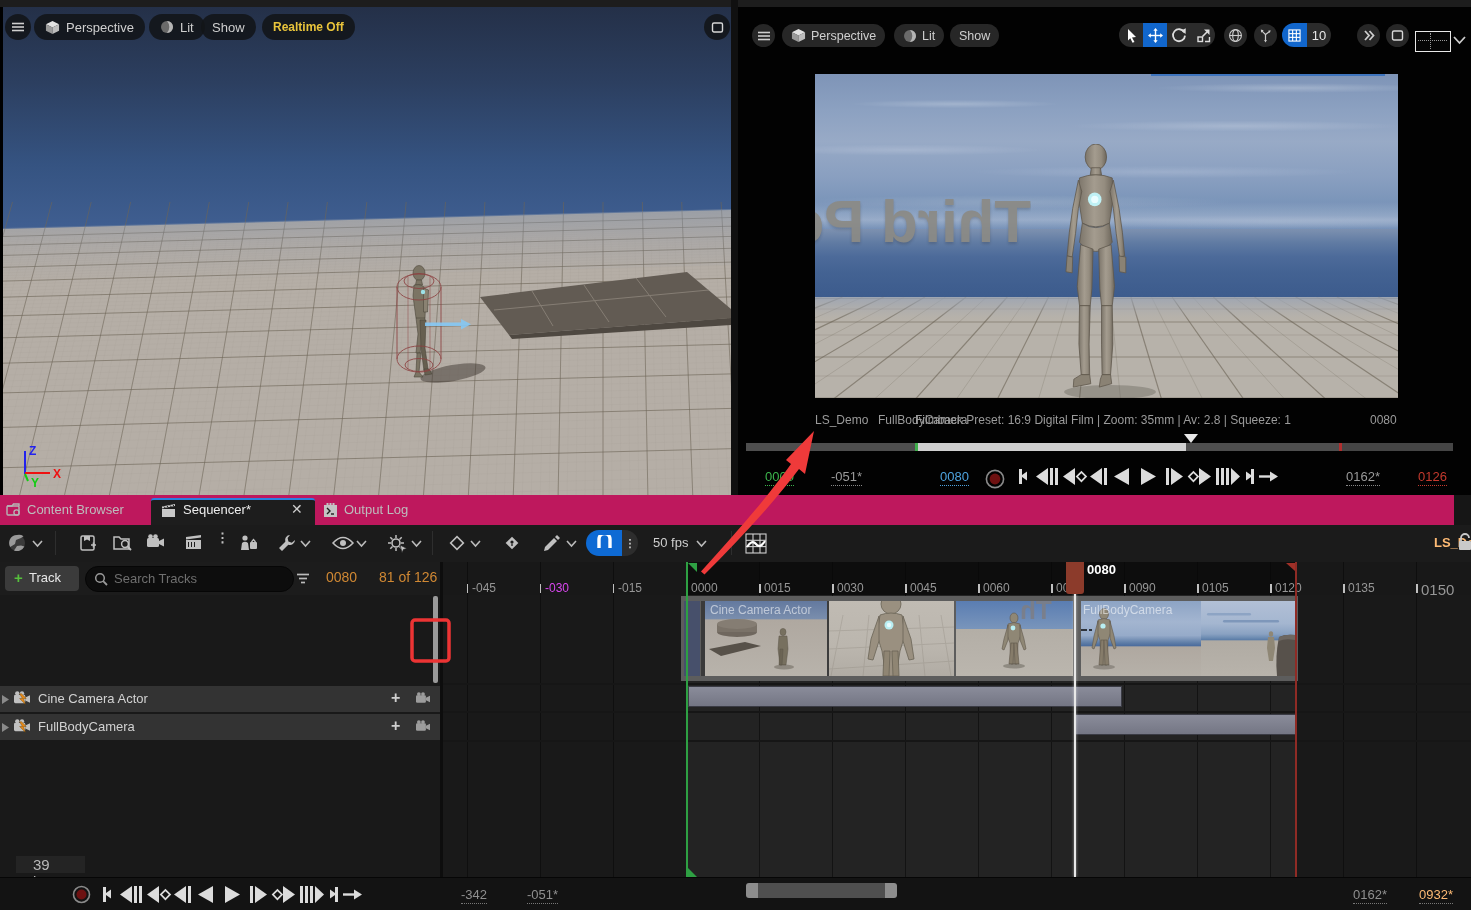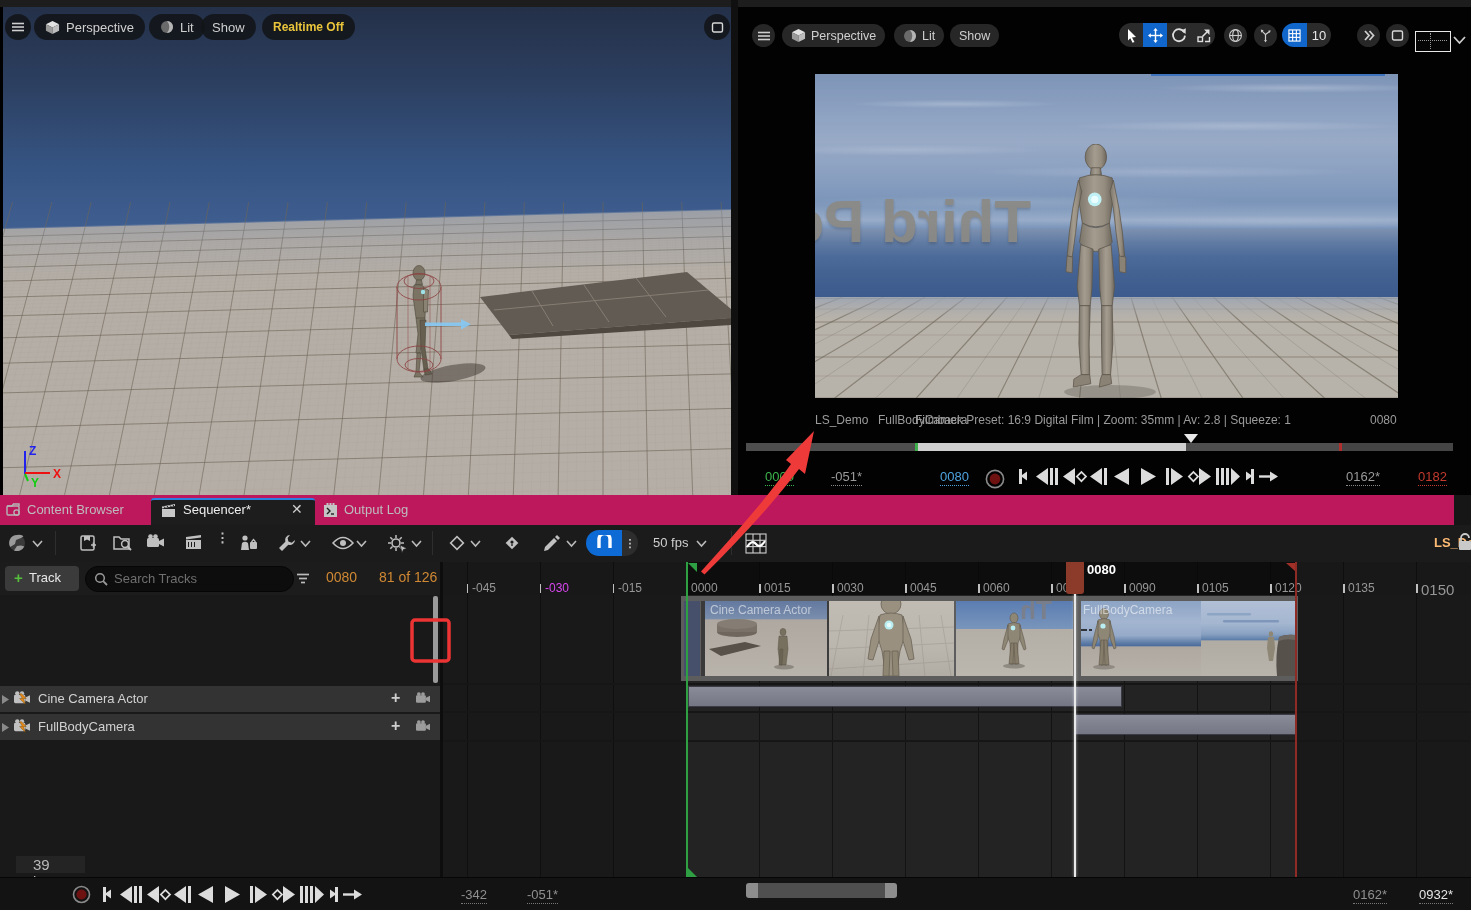--- a/index.html
+++ b/index.html
@@ -745,21 +745,21 @@
         <g transform="translate(227,0)">
               <path d="M5 1 L8 1 L8 16 L5 16 L5 9 L0 12.5 L0 3.5 L5 7 Z"></path>
             </g>
         <g transform="translate(240,0)">
               <rect x="0" y="7.3" width="13" height="2.4"></rect>
               <polygon points="19,8.5 11,3.5 11,13.5"></polygon>
             </g>
       </g>
         </svg>
       <span class="abs" style="left:608px;top:6px;border-bottom:1px dotted #888;padding-bottom:1px;">0162*</span>
-      <span class="abs" style="left:680px;top:6px;color:#c43a2e;border-bottom:1px dotted #c43a2e;padding-bottom:1px;">0182</span>
+      <span class="abs" style="left:680px;top:6px;color:#c43a2e;border-bottom:1px dotted #c43a2e;padding-bottom:1px;">0126</span>
     </div>
   </div>
 
   <div class="abs" id="seq" style="left:0;top:495px;width:1471px;height:415px;background:#161616;font-size:13px;">
 
     <div class="abs" style="left:0;top:0;width:1454px;height:30px;background:#be185d;color:#bdbdbd;">
       <svg class="abs" style="left:6px;top:8px;" width="16" height="14" viewBox="0 0 16 14">
           <path d="M1 3 L6 3 L7.5 1 L13 1 L13 3" fill="none" stroke="#b5b5b5" stroke-width="1.4"></path>
           <rect x="1" y="3" width="12" height="9" rx="1" fill="none" stroke="#b5b5b5" stroke-width="1.4"></rect>
           <circle cx="10.5" cy="9.5" r="2.6" fill="none" stroke="#b5b5b5" stroke-width="1.3"></circle>
@@ -1208,21 +1208,21 @@
         <g transform="translate(240,0)">
               <rect x="0" y="7.3" width="13" height="2.4"></rect>
               <polygon points="19,8.5 11,3.5 11,13.5"></polygon>
             </g>
       </g>
         </svg>
       <span class="abs" style="left:461px;top:9px;color:#8f8f8f;border-bottom:1px dotted #777;padding-bottom:1px;">-342</span>
       <span class="abs" style="left:527px;top:9px;color:#8f8f8f;border-bottom:1px dotted #777;padding-bottom:1px;">-051*</span>
       <div class="abs" style="left:746px;top:5px;width:151px;height:15px;border-radius:3px;background:linear-gradient(90deg,#8d8d8d 0 12px,#4f4f4f 12px calc(100% - 12px),#8d8d8d calc(100% - 12px));"></div>
       <span class="abs" style="left:1353px;top:9px;color:#8f8f8f;border-bottom:1px dotted #777;padding-bottom:1px;">0162*</span>
-      <span class="abs" style="left:1419px;top:9px;color:#e5e5e5;border-bottom:1px dotted #777;padding-bottom:1px;">0932*</span>
+      <span class="abs" style="left:1419px;top:9px;color:#fdba74;border-bottom:1px dotted #777;padding-bottom:1px;">0932*</span>
     </div>
   </div>
 
   <svg class="abs" style="left:0;top:0;pointer-events:none;" width="1471" height="910">
     <rect x="412" y="620" width="37" height="41" rx="3" fill="none" stroke="#ec3434" stroke-width="3.5"></rect>
     <path d="M701 571.5 C 735 534 766 499 791 464 L 786 460 L 814 431 L 805 474 L 799 469 C 772 505 739 540 704.5 574.5 Z" fill="#ef3a3a"></path>
   </svg>
 
 </div>
 

